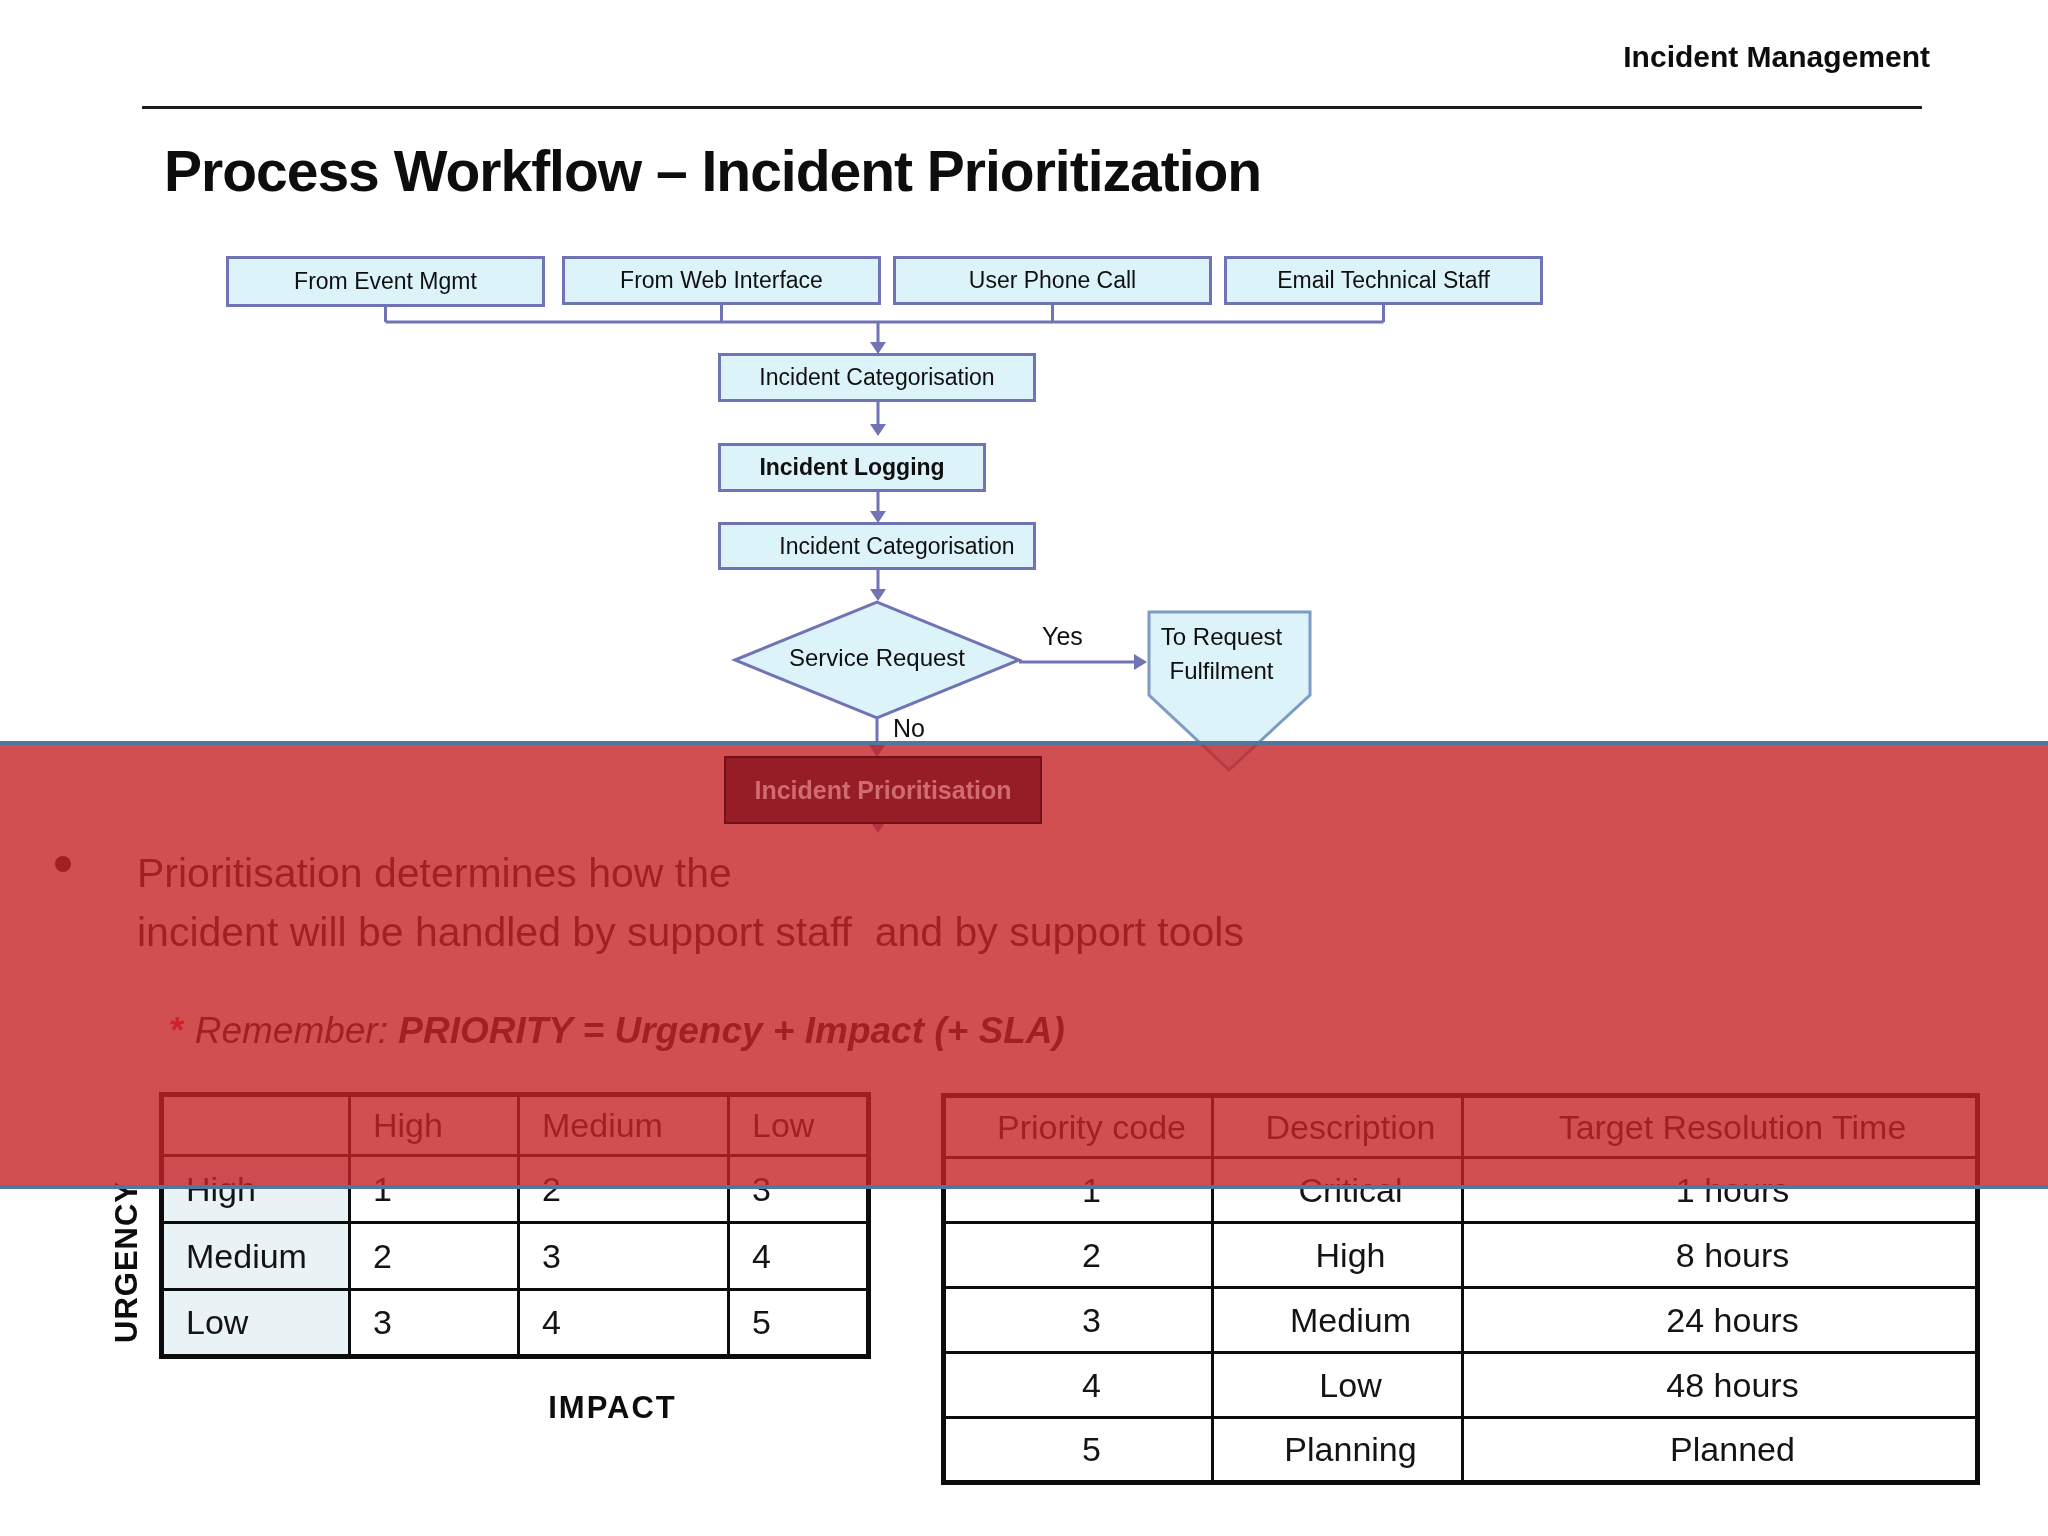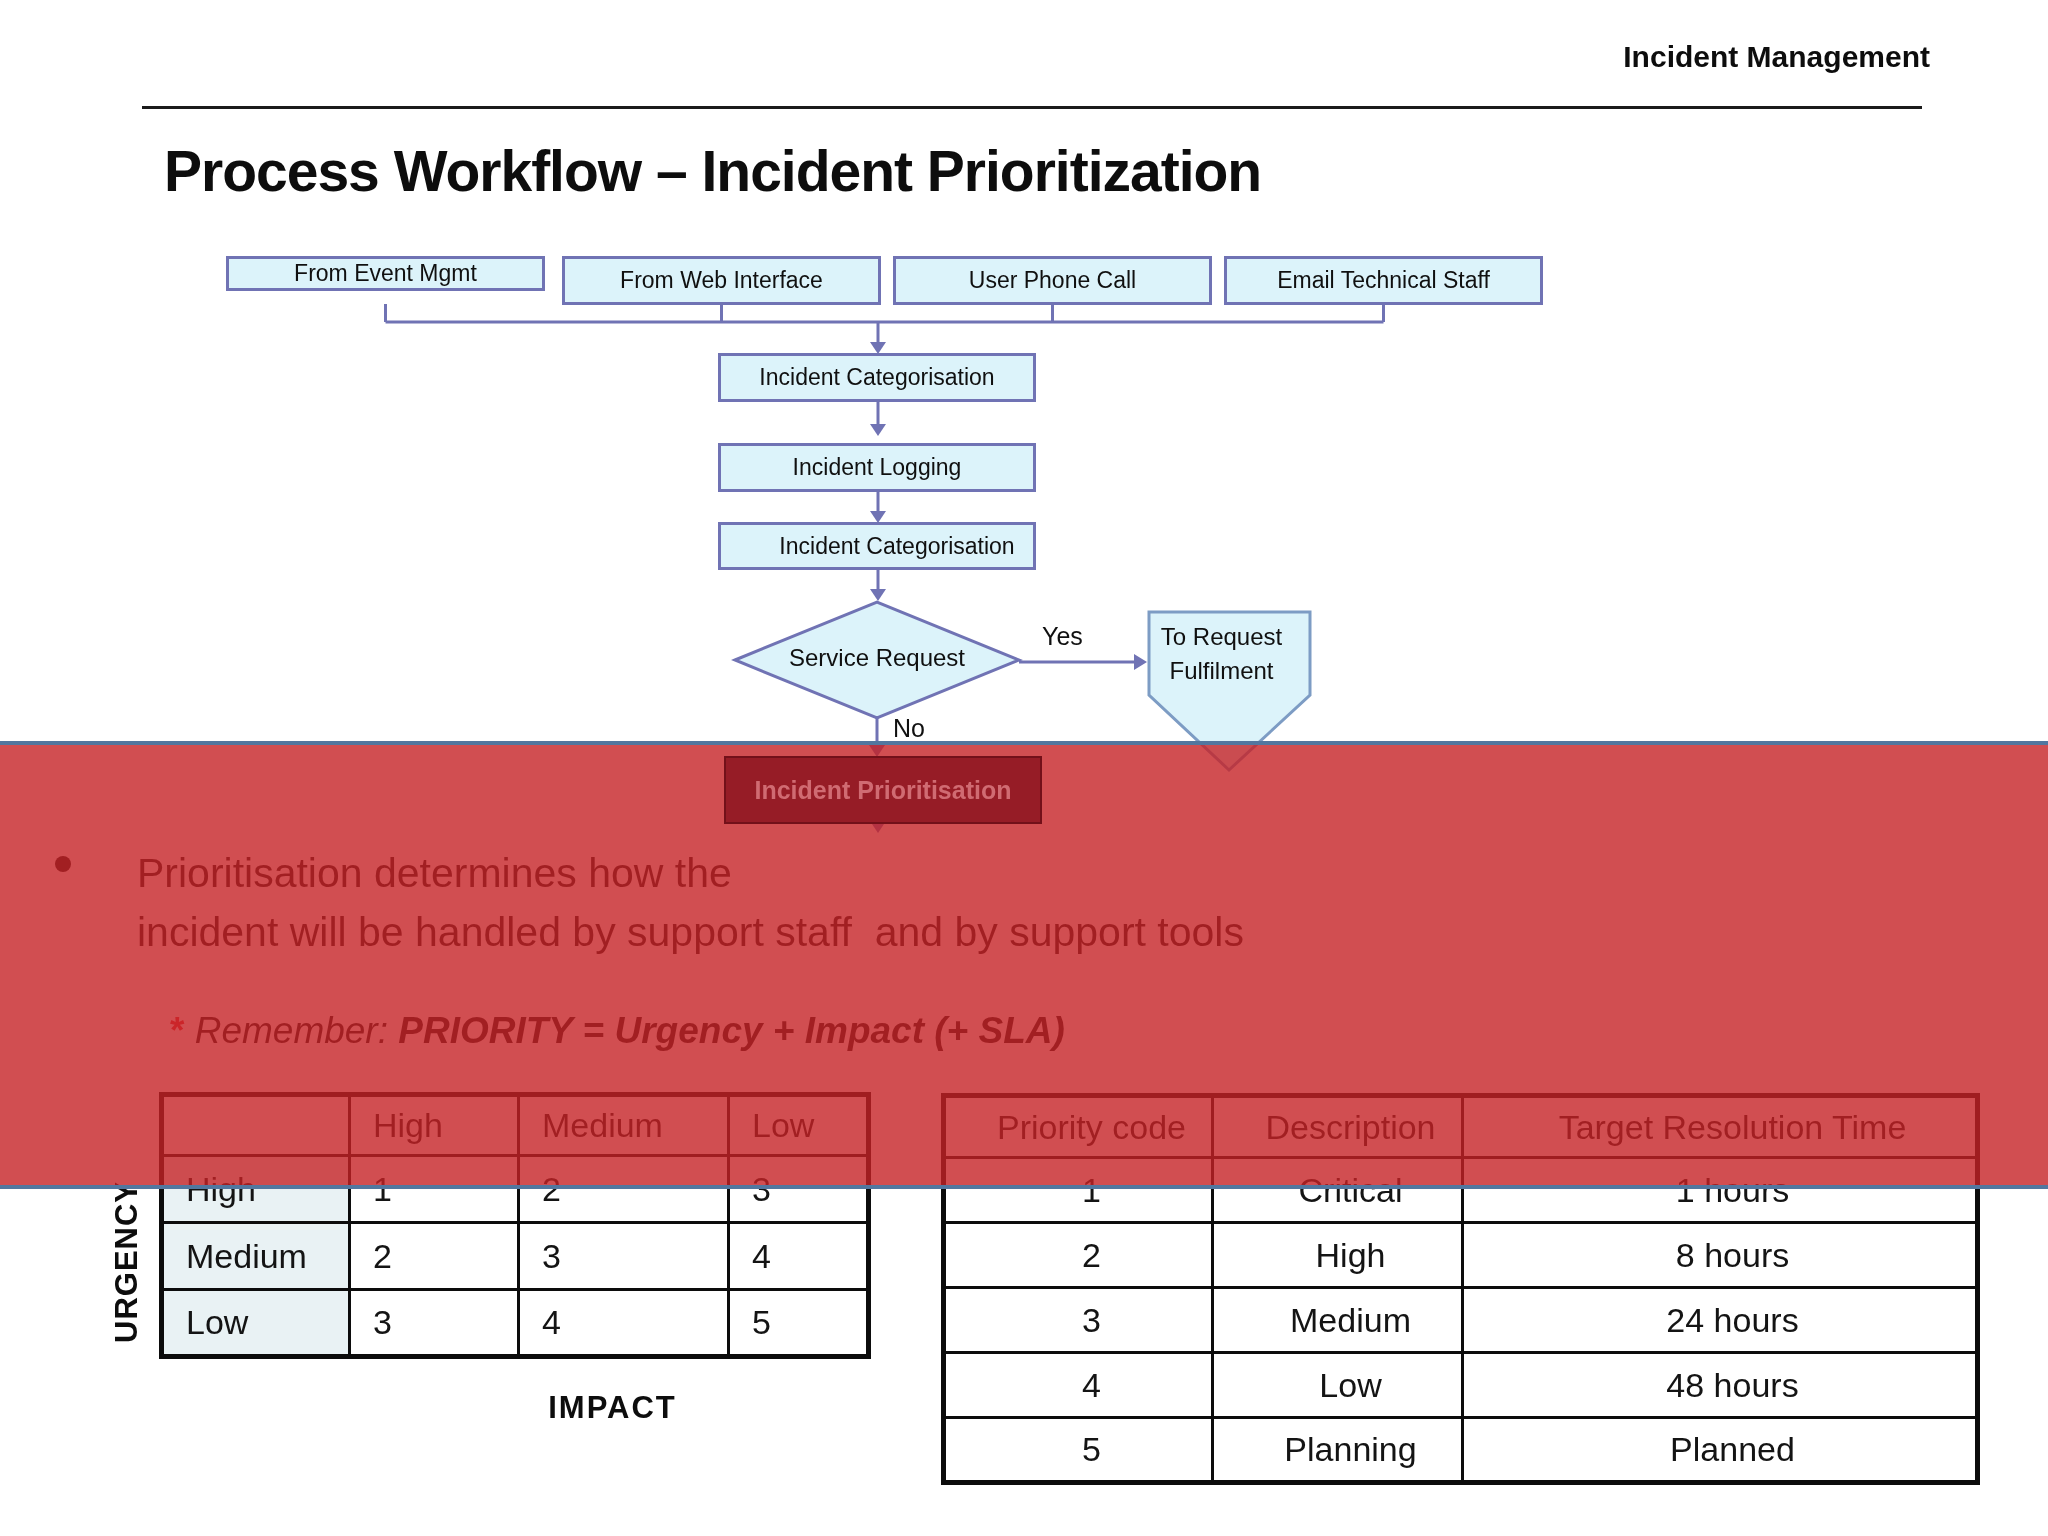--- a/index.html
+++ b/index.html
@@ -86,27 +86,27 @@
       <polygon points="870,511 886,511 878,523"></polygon>
       <polygon points="870,589 886,589 878,601"></polygon>
       <polygon points="1134,654 1134,670 1147,662"></polygon>
       <polygon points="869,745 885,745 877,757"></polygon>
       <polygon points="870,821 886,821 878,833"></polygon>
     </g>
     <polygon points="735,660 877,602 1019,660 877,718" fill="#dcf3fa" stroke="#7073b4" stroke-width="3"></polygon>
     <polygon points="1149,612 1310,612 1310,695 1229,770 1149,695" fill="#dcf3fa" stroke="#7d9cc4" stroke-width="3"></polygon>
   </svg>
 
-  <div class="fc-box" style="left:226px;top:256px;width:319px;height:35px;">From Event Mgmt</div>
+  <div class="fc-box" style="left:226px;top:256px;width:319px;height:51px;">From Event Mgmt</div>
   <div class="fc-box" style="left:562px;top:256px;width:319px;height:49px;">From Web Interface</div>
   <div class="fc-box" style="left:893px;top:256px;width:319px;height:49px;">User Phone Call</div>
   <div class="fc-box" style="left:1224px;top:256px;width:319px;height:49px;">Email Technical Staff</div>
 
   <div class="fc-box" style="left:718px;top:353px;width:318px;height:49px;">Incident Categorisation</div>
-  <div class="fc-box" style="left:718px;top:443px;width:318px;height:49px;">Incident Logging</div>
+  <div class="fc-box" style="left:718px;top:443px;width:268px;height:49px;font-weight:bold;">Incident Logging</div>
   <div class="fc-box" style="left:718px;top:522px;width:318px;height:48px;padding-left:40px;">Incident Categorisation</div>
 
   <div class="diamond-label">Service Request</div>
   <div class="fc-label" style="left:1042px;top:622px;">Yes</div>
   <div class="fc-label" style="left:893px;top:714px;">No</div>
   <div class="pent-label">To Request
 Fulfilment</div>
 
   <div class="bullet-dot"></div>
   <div class="bullet-text">Prioritisation determines how the

